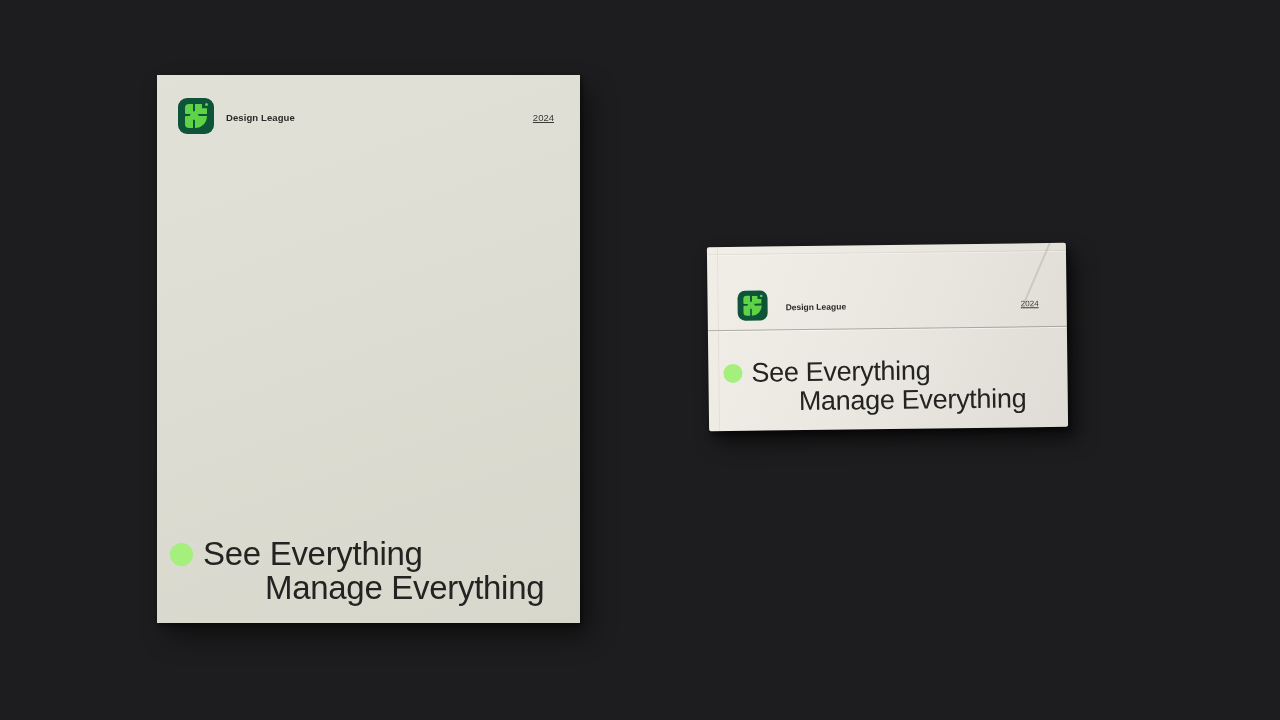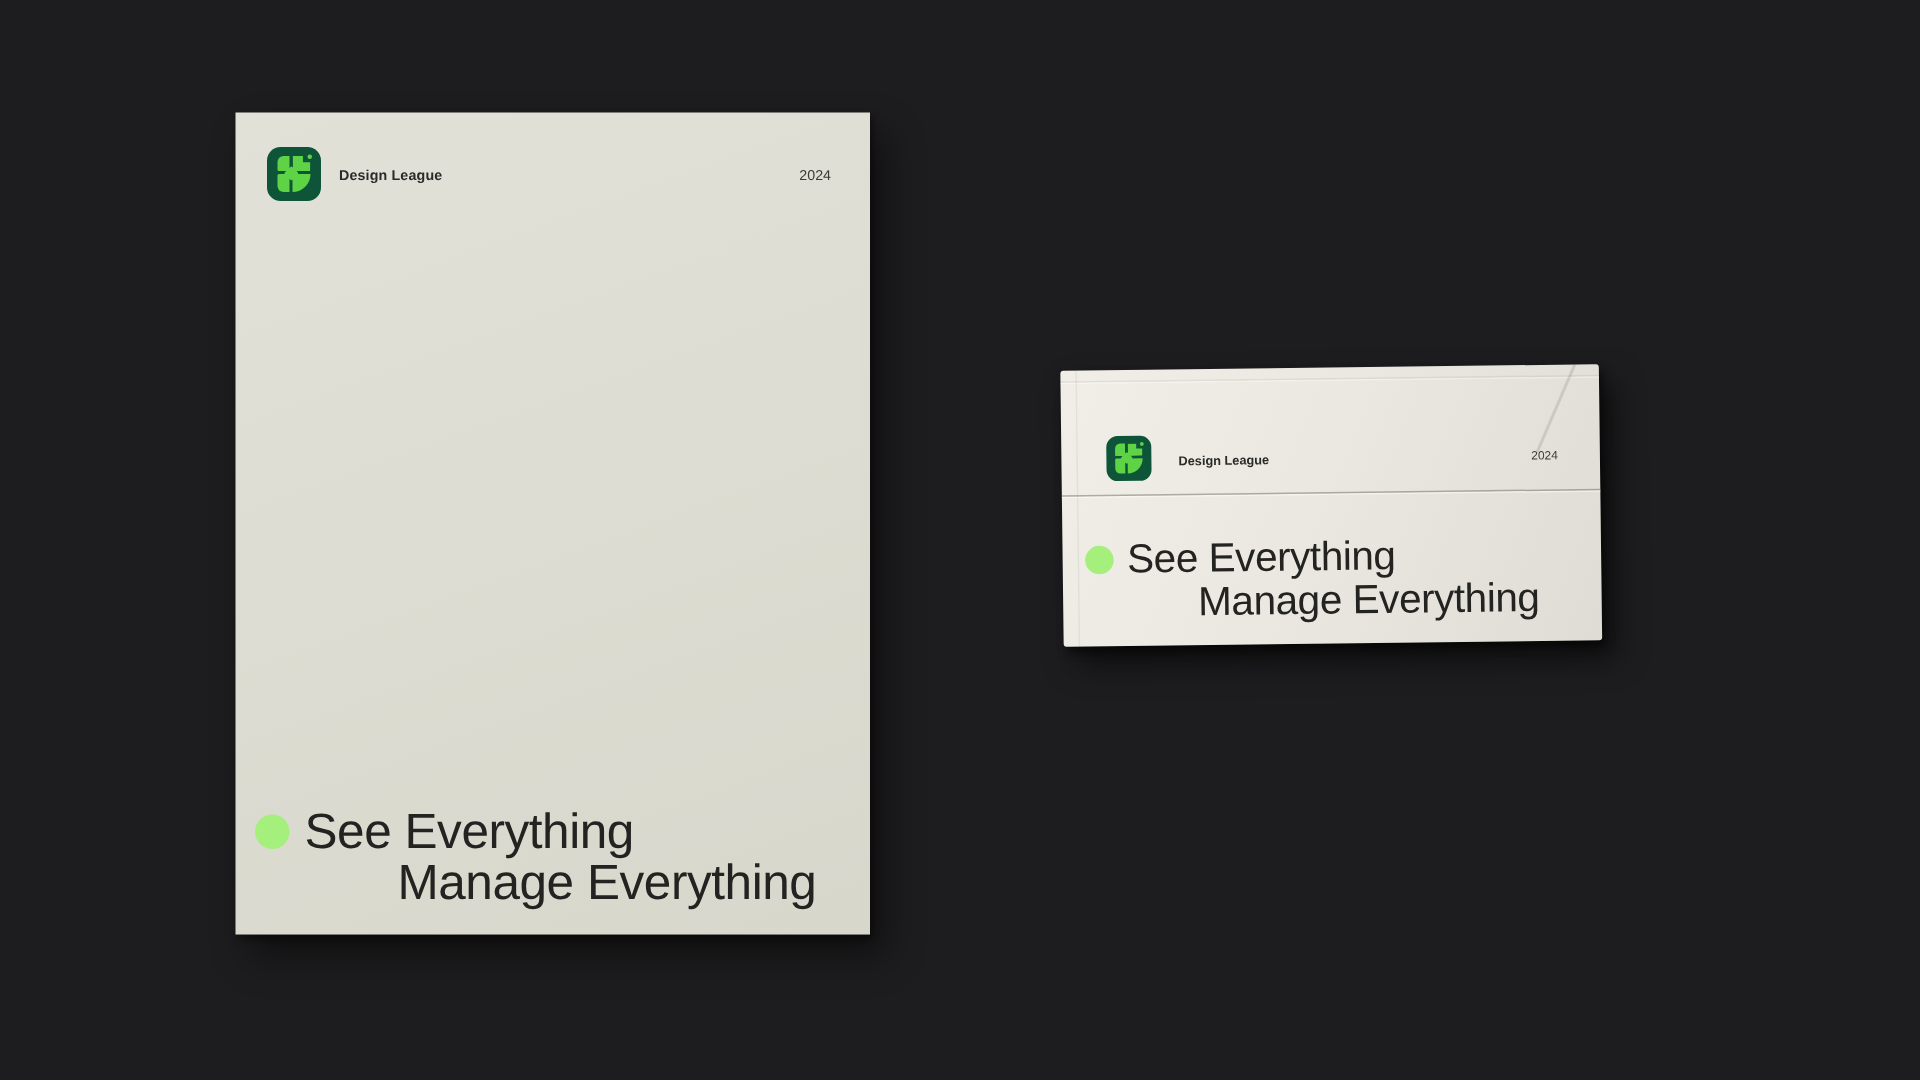--- a/index.html
+++ b/index.html
@@ -101,20 +101,21 @@
   .brand-label {
     position: absolute;
     color: #2a2a28;
     font-weight: bold;
     white-space: nowrap;
   }
   .year-label {
     position: absolute;
     color: #3a3a36;
     white-space: nowrap;
+    text-decoration: underline;
   }
   .letterhead .brand-label { left: 69px; top: 37px; font-size: 9.5px; letter-spacing: 0.1px; }
   .letterhead .year-label  { right: 26px; top: 37px; font-size: 9.5px; }
   .envelope  .brand-label { left: 78px; top: 56px; font-size: 8.5px; }
   .envelope  .year-label  { right: 28px; top: 56px; font-size: 8px; }
 
   
   .tagline { position: absolute; color: #232321; }
   .tg-row1 { display: flex; align-items: center; }
   .tg-dot {

